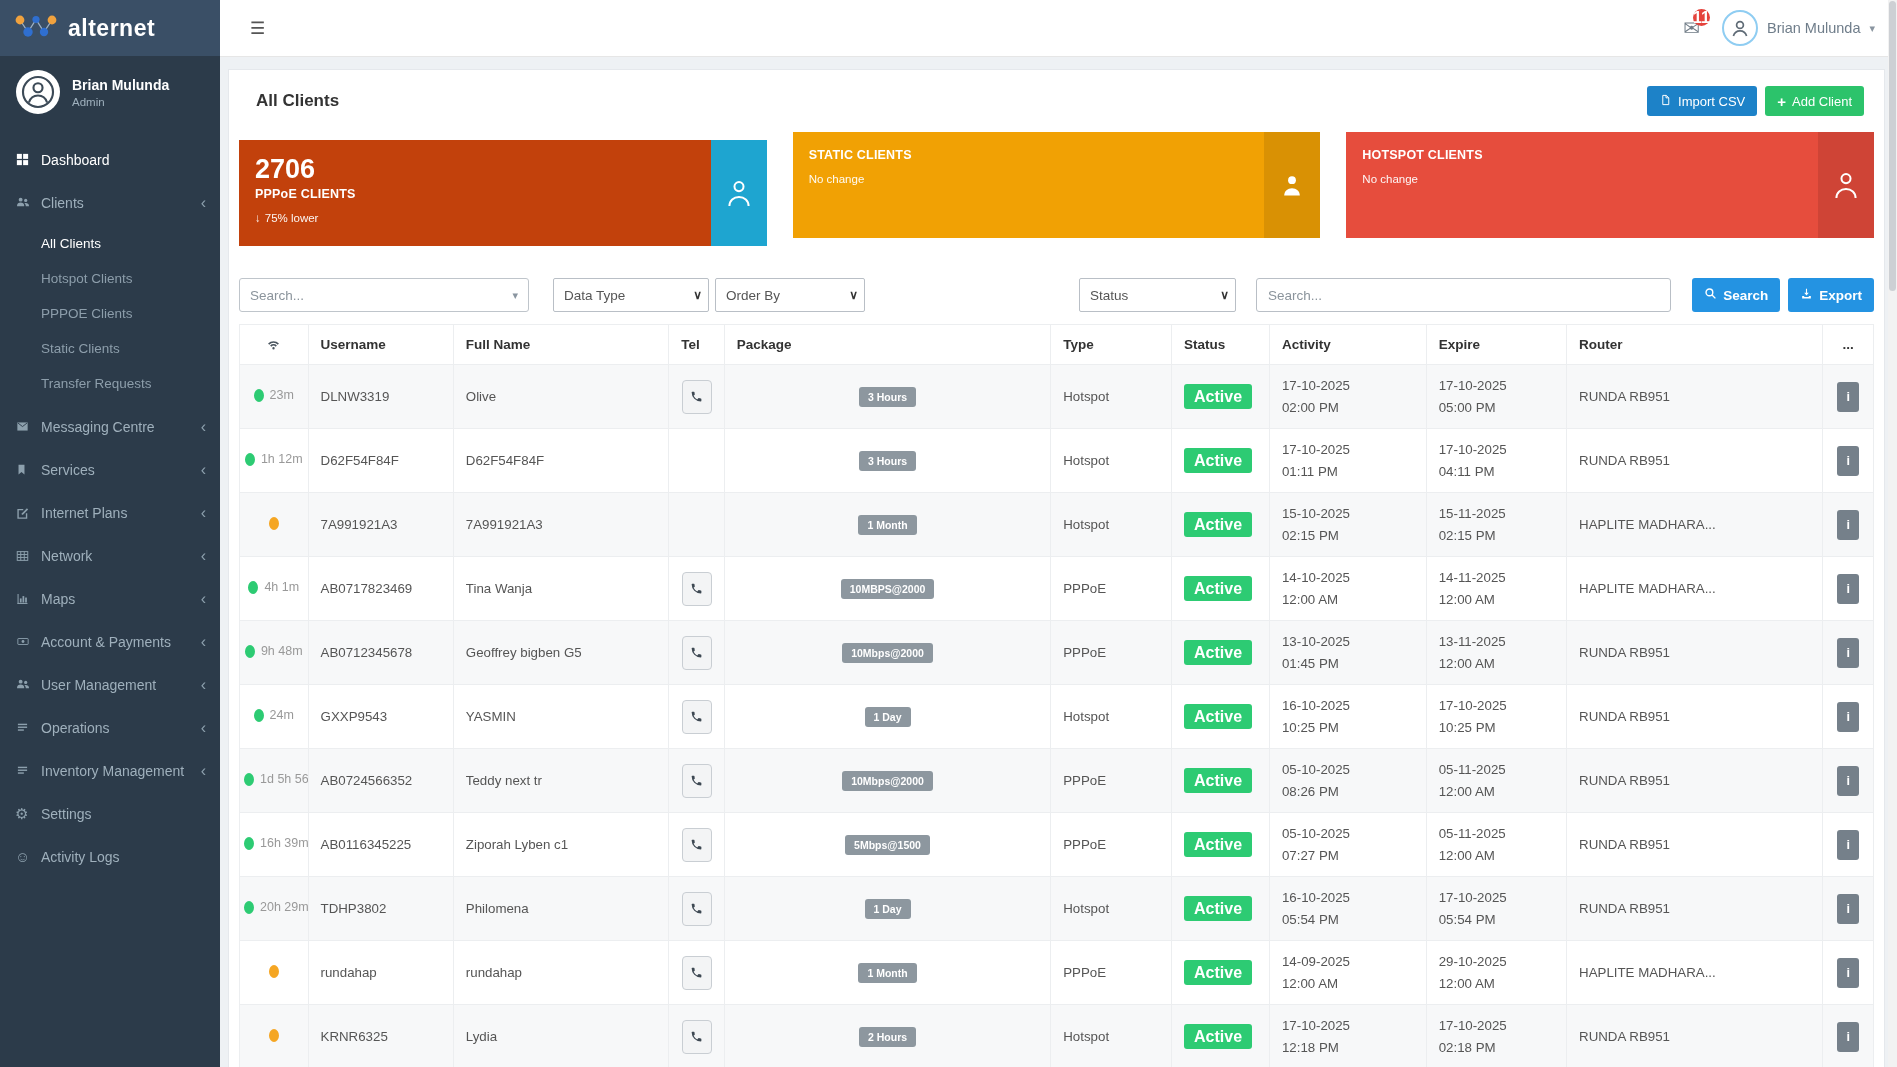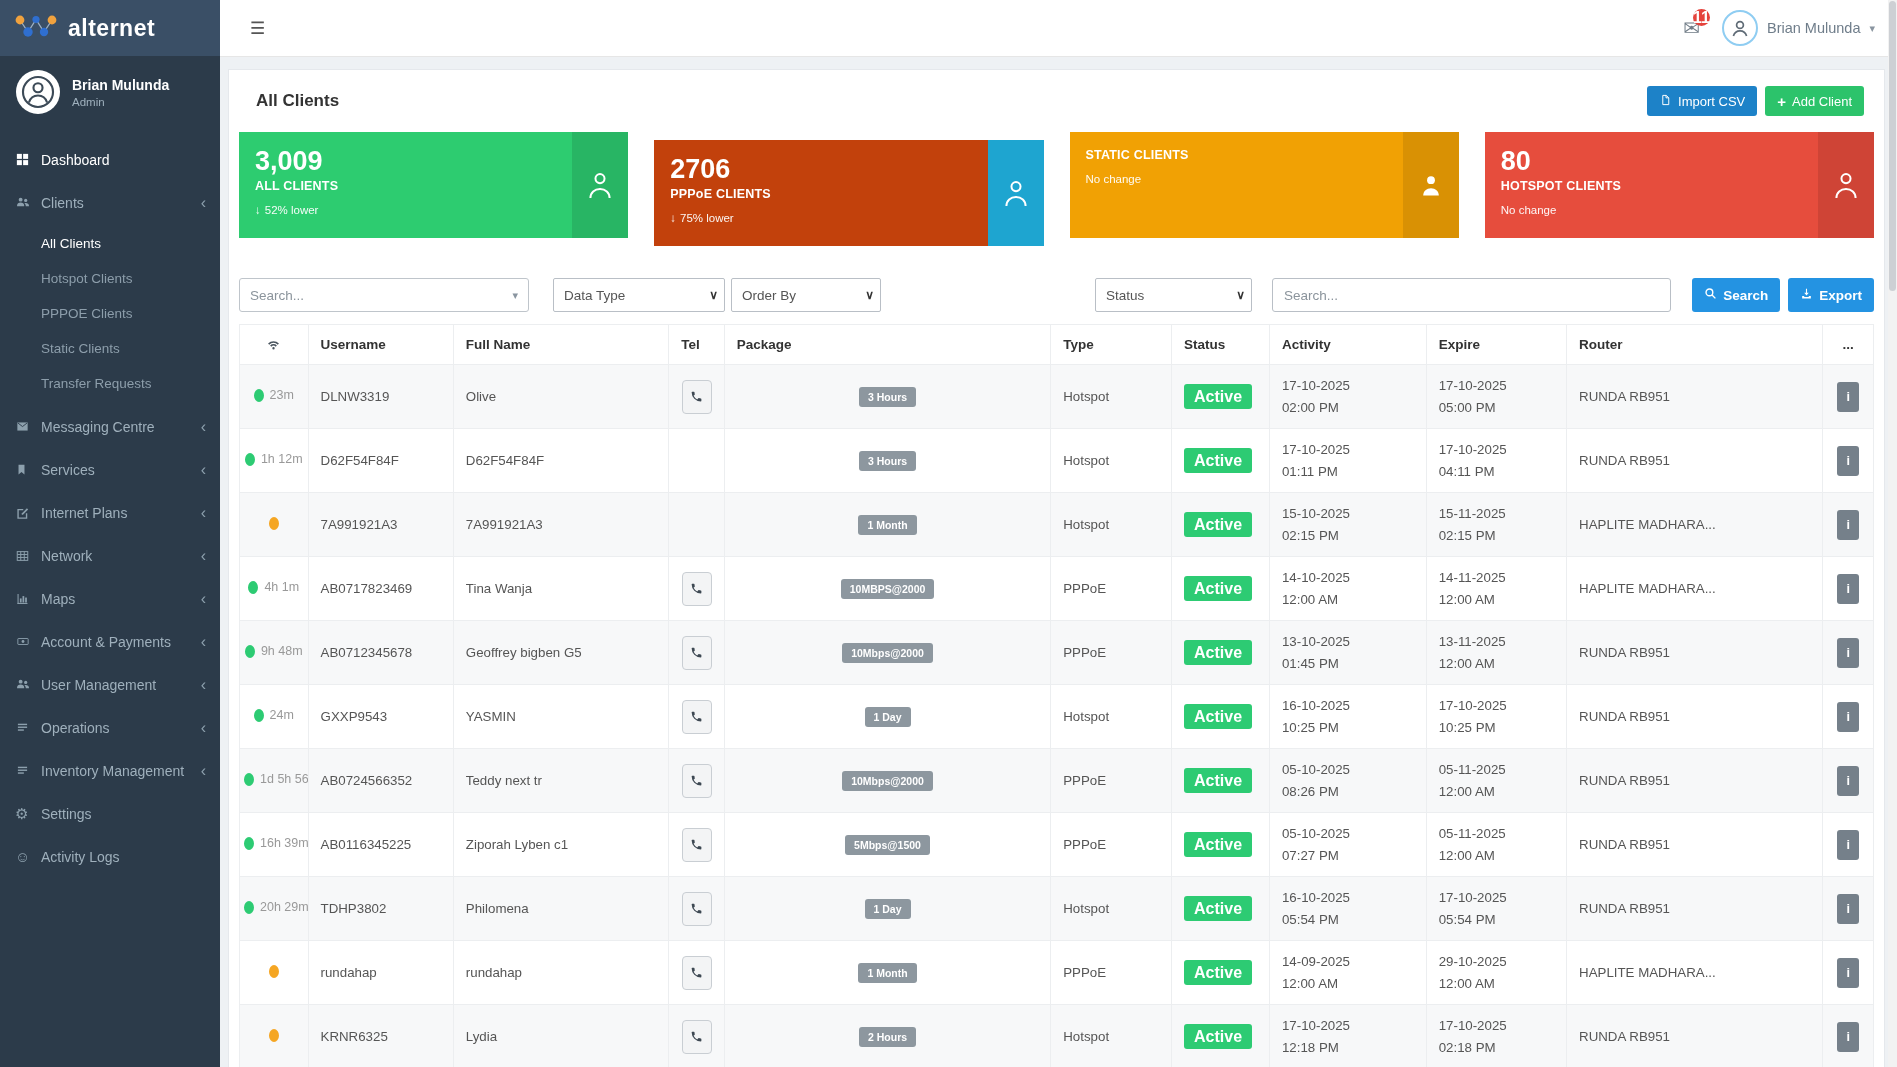--- a/index.html
+++ b/index.html
@@ -290,35 +290,20 @@
           </button>
           <button class="btn btn-add">
             <span class="plus">+</span>
             <span>Add Client</span>
           </button>
         </div>
       </div>
 
       <div class="panel-body">
         <div class="stats" id="stats">
-            <div class="card" style="background: rgb(45, 204, 112);">
-              <div class="card-body">
-                <div class="card-num">3,009</div>
-                <div class="card-label">ALL CLIENTS</div>
-                <div class="card-trend"><span class="arr">↓</span>52% lower</div>
-              </div>
-              <div class="card-icon" style="background: rgb(40, 181, 100);">
-                <svg width="32" height="34" viewBox="0 0 24 24">
-                  <g fill="none" stroke="#fff" stroke-width="1.5">
-                    <circle cx="12" cy="7.2" r="3.4"></circle>
-                    <path d="M4.8 21.8c0-4.2 3.2-6.8 7.2-6.8s7.2 2.6 7.2 6.8"></path>
-                  </g>
-                </svg>
-              </div>
-            </div>
             <div class="card" style="background: #c2410c; margin-top: 8px;">
               <div class="card-body">
                 <div class="card-num">2706</div>
                 <div class="card-label">PPPoE CLIENTS</div>
                 <div class="card-trend"><span class="arr">↓</span>75% lower</div>
               </div>
               <div class="card-icon" style="background: rgb(30, 165, 208);">
                 <svg width="32" height="34" viewBox="0 0 24 24">
                   <g fill="none" stroke="#fff" stroke-width="1.5">
                     <circle cx="12" cy="7.2" r="3.4"></circle>
@@ -336,41 +321,40 @@
                 <svg width="26" height="30" viewBox="0 0 24 24">
                   <g fill="#fff">
                     <circle cx="12" cy="7.5" r="3.6"></circle>
                     <path d="M4.8 21.8c0-4.2 3.2-6.8 7.2-6.8s7.2 2.6 7.2 6.8z"></path>
                   </g>
                 </svg>
               </div>
             </div>
             <div class="card" style="background: rgb(230, 77, 61);">
               <div class="card-body">
-                <div class="card-num">80</div>
                 <div class="card-label">HOTSPOT CLIENTS</div>
                 <div class="card-trend">No change</div>
               </div>
               <div class="card-icon" style="background: rgb(207, 68, 54);">
                 <svg width="32" height="34" viewBox="0 0 24 24">
                   <g fill="none" stroke="#fff" stroke-width="1.5">
                     <circle cx="12" cy="7.2" r="3.4"></circle>
                     <path d="M4.8 21.8c0-4.2 3.2-6.8 7.2-6.8s7.2 2.6 7.2 6.8"></path>
                   </g>
                 </svg>
               </div>
             </div>
           </div>
 
         <div class="filters">
           <div class="select2">
             <span>Search...</span>
             <span class="caret">▾</span>
           </div>
-          <div class="sel" style="width:172px;margin-left:24px;">
+          <div class="sel" style="width:156px;margin-left:24px;">
             <span>Data Type</span>
             <span class="sel-caret">∨</span>
           </div>
           <div class="sel" style="width:150px;margin-left:6px;">
             <span>Order By</span>
             <span class="sel-caret">∨</span>
           </div>
           <div class="sel" style="width:157px;margin-left:214px;">
             <span>Status</span>
             <span class="sel-caret">∨</span>

